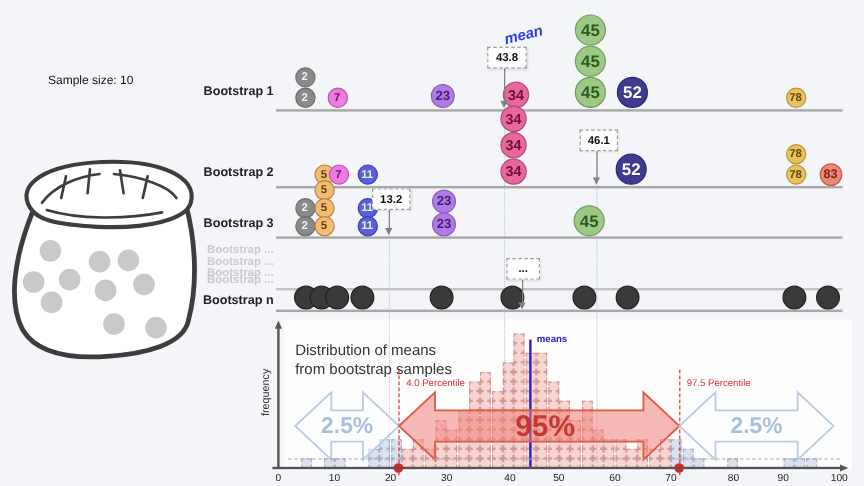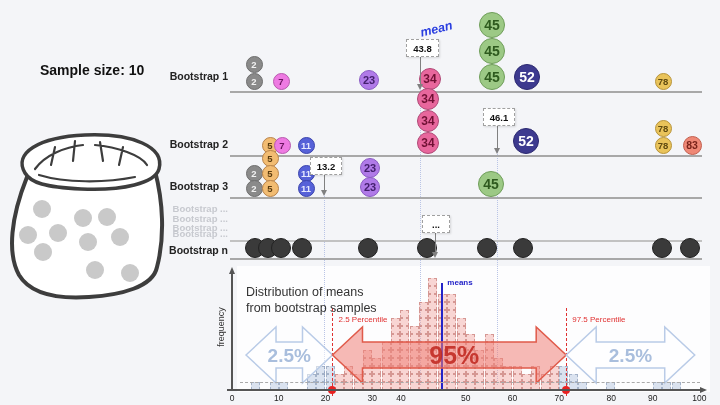--- a/index.html
+++ b/index.html
@@ -2,21 +2,21 @@
 <html><head>
 <meta charset="utf-8">
 <style>
   html,body{margin:0;padding:0;}
   .stage{
     position:relative;width:720px;height:405px;background:#f4f5f8;overflow:hidden;
     font-family:"Liberation Sans","DejaVu Sans",sans-serif;color:#222;
   }
   .abs{position:absolute;}
   .title{left:18px;top:10px;font-size:17px;font-weight:bold;color:#f25c2a;}
-  .sample{left:40px;top:62px;font-size:14px;font-weight:bold;color:#111;}
+  .sample{left:40px;top:62px;font-size:10px;font-weight:normal;color:#111;}
   .mean-callout{left:420px;top:22px;font-size:12.5px;font-weight:bold;font-style:italic;
     color:#2b3fe0;transform:rotate(-14deg);}
   .row-label{width:120px;text-align:right;font-size:10.5px;font-weight:bold;color:#222;}
   .row-label.faded{color:#c7c9cf;font-weight:bold;}
   .row-line{height:2px;background:#a8a8a8;}
   .circle{border-radius:50%;display:flex;align-items:center;justify-content:center;
     font-weight:bold;box-sizing:border-box;}
   .mean-box{background:#ffffff;border:1.5px dashed #a0a0a0;font-size:9.5px;font-weight:bold;
     color:#111;display:flex;align-items:center;justify-content:center;box-shadow:1px 1px 2px rgba(0,0,0,0.12);}
   .vguide{width:0;border-left:1px dotted #b9c4e6;}
@@ -266,38 +266,38 @@
       <div class="abs brick b" style="left: 568.702px; top: 382px;"></div>
       <div class="abs brick b" style="left: 568.702px; top: 374px;"></div>
       <div class="abs brick b" style="left: 578.05px; top: 382px;"></div>
       <div class="abs brick b" style="left: 606.094px; top: 382px;"></div>
       <div class="abs brick b" style="left: 652.834px; top: 382px;"></div>
       <div class="abs brick b" style="left: 662.182px; top: 382px;"></div>
       <div class="abs brick b" style="left: 671.53px; top: 382px;"></div>
       <div class="abs median-line" style="left: 441.33px; top: 283px; height: 107px;"></div>
       <div class="abs median-label" style="left: 447.33px; top: 278px;">means</div>
       <div class="abs pct-line" style="left: 332.491px; top: 308px; height: 88px;"></div>
-      <div class="abs pct-label" style="left: 338.491px; top: 315px;">2.5 Percentile</div>
+      <div class="abs pct-label" style="left: 338.491px; top: 315px;">4.0 Percentile</div>
       <div class="abs pct-line" style="left: 566.191px; top: 308px; height: 88px;"></div>
       <div class="abs pct-label" style="left: 572.191px; top: 315px;">97.5 Percentile</div>
       <svg width="720" height="405" style="position: absolute; left: 0px; top: 0px; pointer-events: none;">
         <polygon points="246.022,355 276.022,327 276.022,342 302.491,342 302.491,327 332.491,355 302.491,383 302.491,368 276.022,368 276.022,383" fill="rgba(255,255,255,0.5)" stroke="#b9cbe7" stroke-width="1.5"></polygon>
         <polygon points="332.491,355 362.491,327 362.491,342 536.191,342 536.191,327 566.191,355 536.191,383 536.191,368 362.491,368 362.491,383" fill="rgba(240,130,120,0.55)" stroke="#e05a4a" stroke-width="1.5"></polygon>
         <polygon points="566.191,355 596.191,327 596.191,342 664.7260000000001,342 664.7260000000001,327 694.7260000000001,355 664.7260000000001,383 664.7260000000001,368 596.191,368 596.191,383" fill="rgba(255,255,255,0.5)" stroke="#b9cbe7" stroke-width="1.5"></polygon>
       </svg>
       <div class="abs arrow-label blue" style="left: 249.256px; top: 345px; width: 80px;">2.5%</div>
       <div class="abs arrow-label red" style="left: 414.341px; top: 341px; width: 80px;">95%</div>
       <div class="abs arrow-label blue" style="left: 590.458px; top: 345px; width: 80px;">2.5%</div>
       <div class="abs red-dot" style="left: 328.491px; top: 386px;"></div>
       <div class="abs red-dot" style="left: 562.191px; top: 386px;"></div>
       <div class="abs tick" style="left: 222px;">0</div>
       <div class="abs tick" style="left: 268.74px;">10</div>
       <div class="abs tick" style="left: 315.48px;">20</div>
       <div class="abs tick" style="left: 362.22px;">30</div>
-      <div class="abs tick" style="left: 391px;">40</div>
+      <div class="abs tick" style="left: 415px;">40</div>
       <div class="abs tick" style="left: 455.7px;">50</div>
       <div class="abs tick" style="left: 502.44px;">60</div>
       <div class="abs tick" style="left: 549.18px;">70</div>
       <div class="abs tick" style="left: 595.92px; text-align: right;">80</div>
       <div class="abs tick" style="left: 642.66px;">90</div>
       <div class="abs tick" style="left: 689.4px;">100</div>
       <div class="abs circle" style="left: 245.5px; top: 56px; width: 17px; height: 17px; background: rgb(138, 138, 138); border: 1.5px solid rgb(110, 110, 110); color: rgb(242, 242, 242); font-size: 9.5px;">2</div>
       <div class="abs circle" style="left: 245.5px; top: 73px; width: 17px; height: 17px; background: rgb(138, 138, 138); border: 1.5px solid rgb(110, 110, 110); color: rgb(242, 242, 242); font-size: 9.5px;">2</div>
       <div class="abs circle" style="left: 272.5px; top: 73px; width: 17px; height: 17px; background: rgb(238, 122, 226); border: 1.5px solid rgb(183, 90, 174); color: rgb(107, 21, 96); font-size: 9.5px;">7</div>
       <div class="abs circle" style="left: 359px; top: 70px; width: 20px; height: 20px; background: rgb(176, 122, 232); border: 1.5px solid rgb(139, 92, 196); color: rgb(68, 32, 110); font-size: 11px;">23</div>

